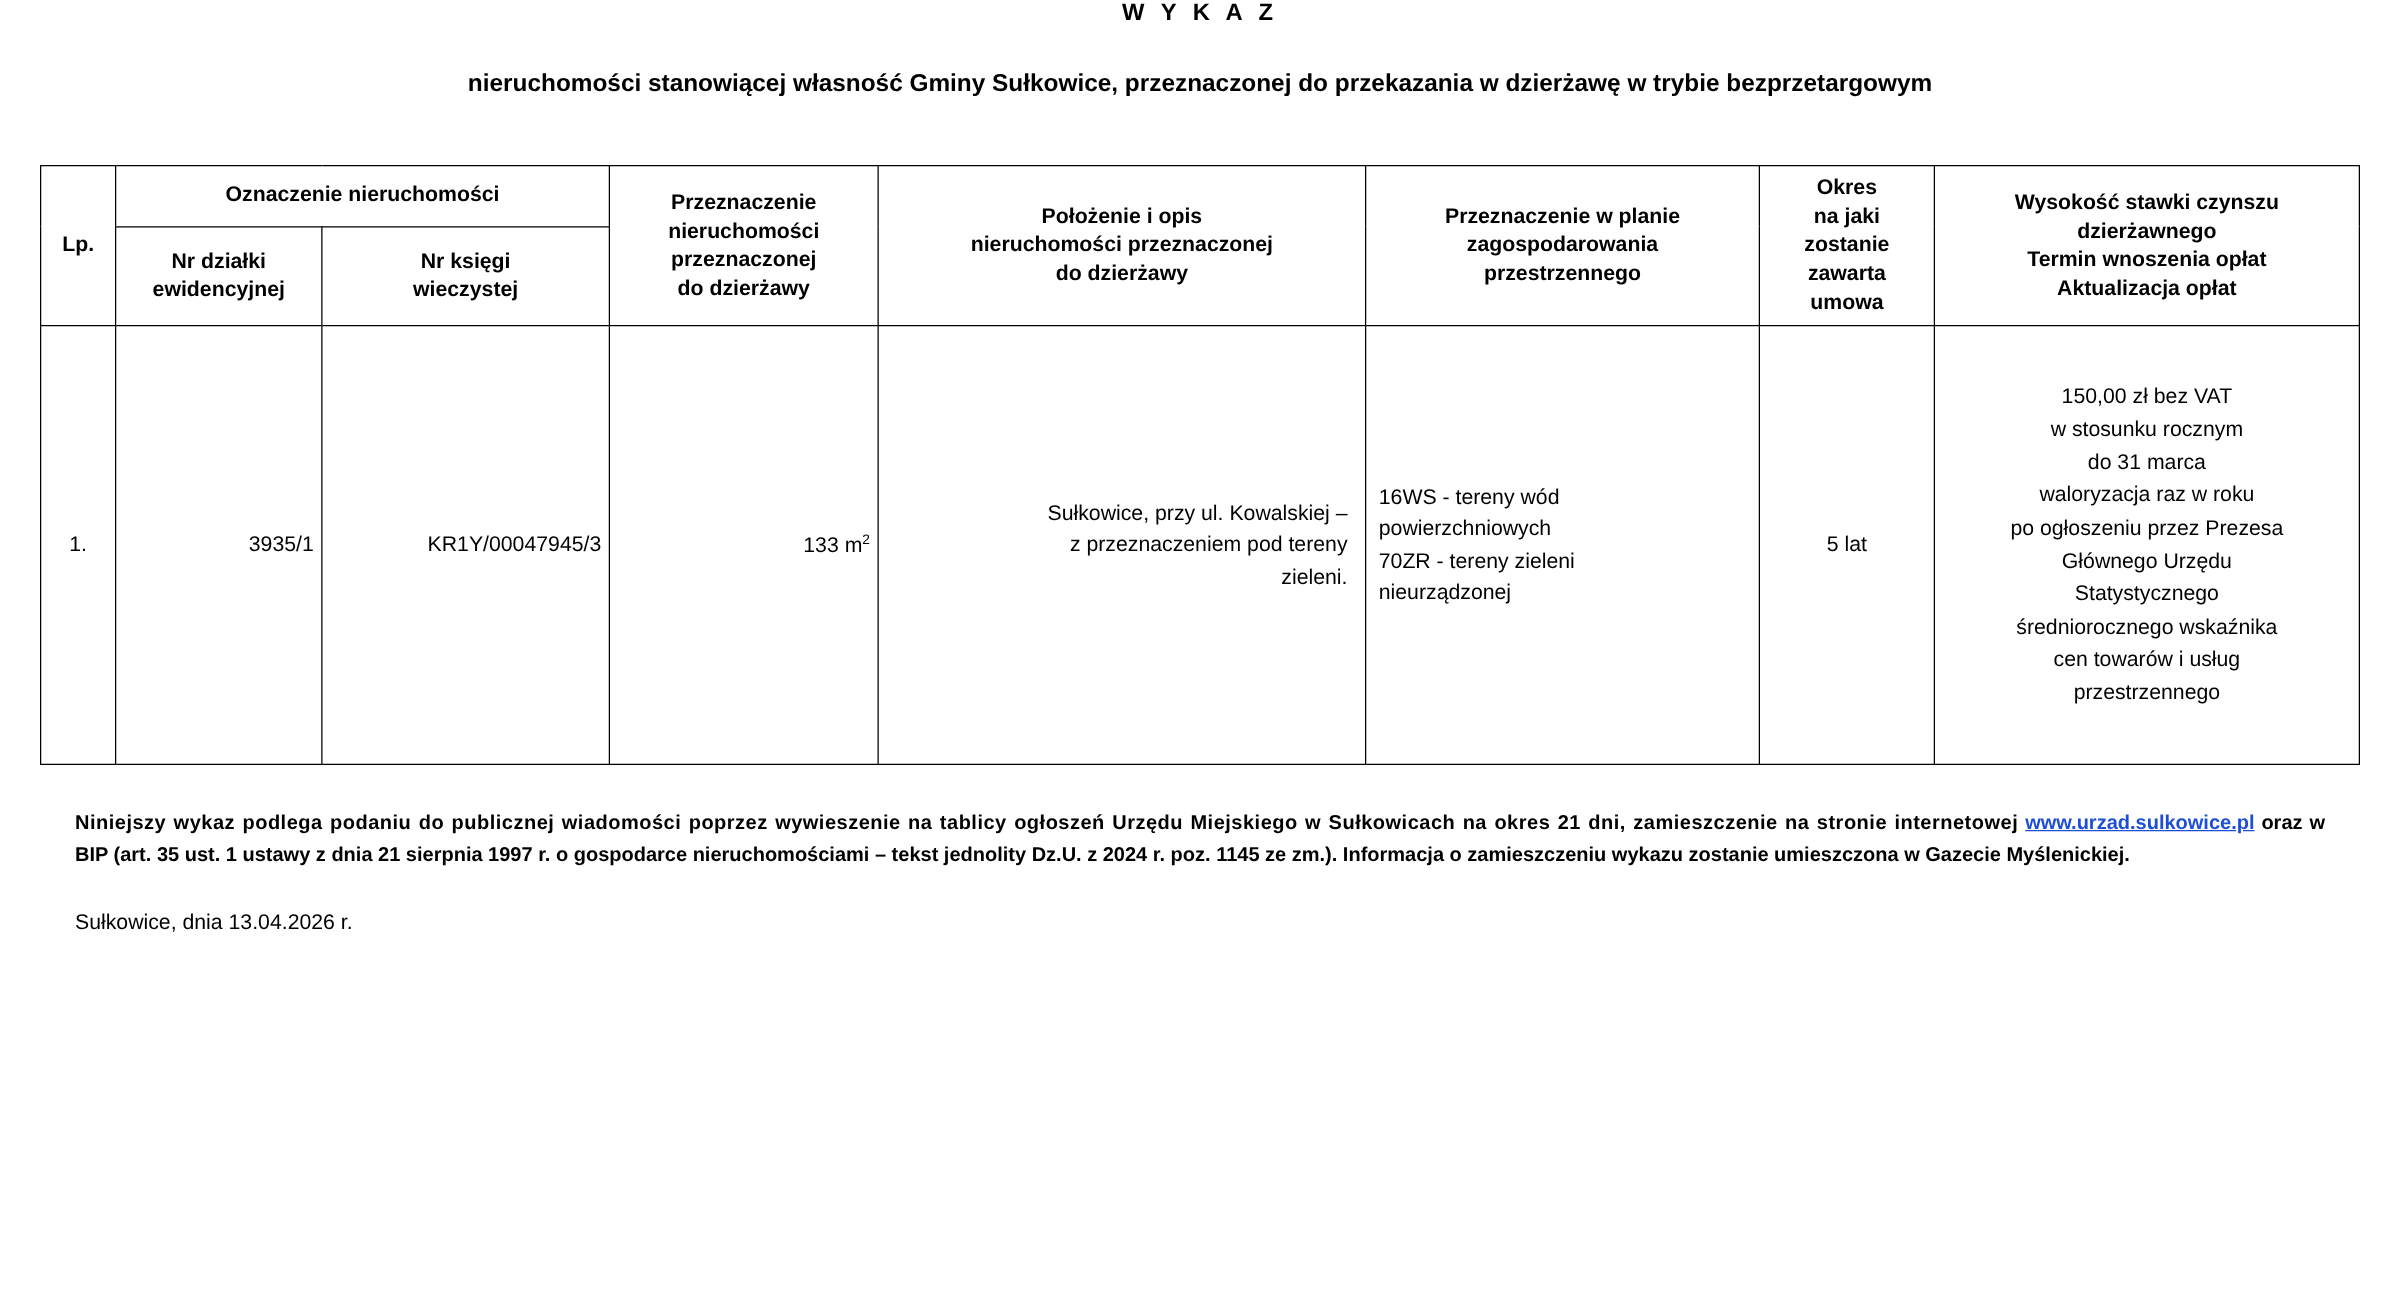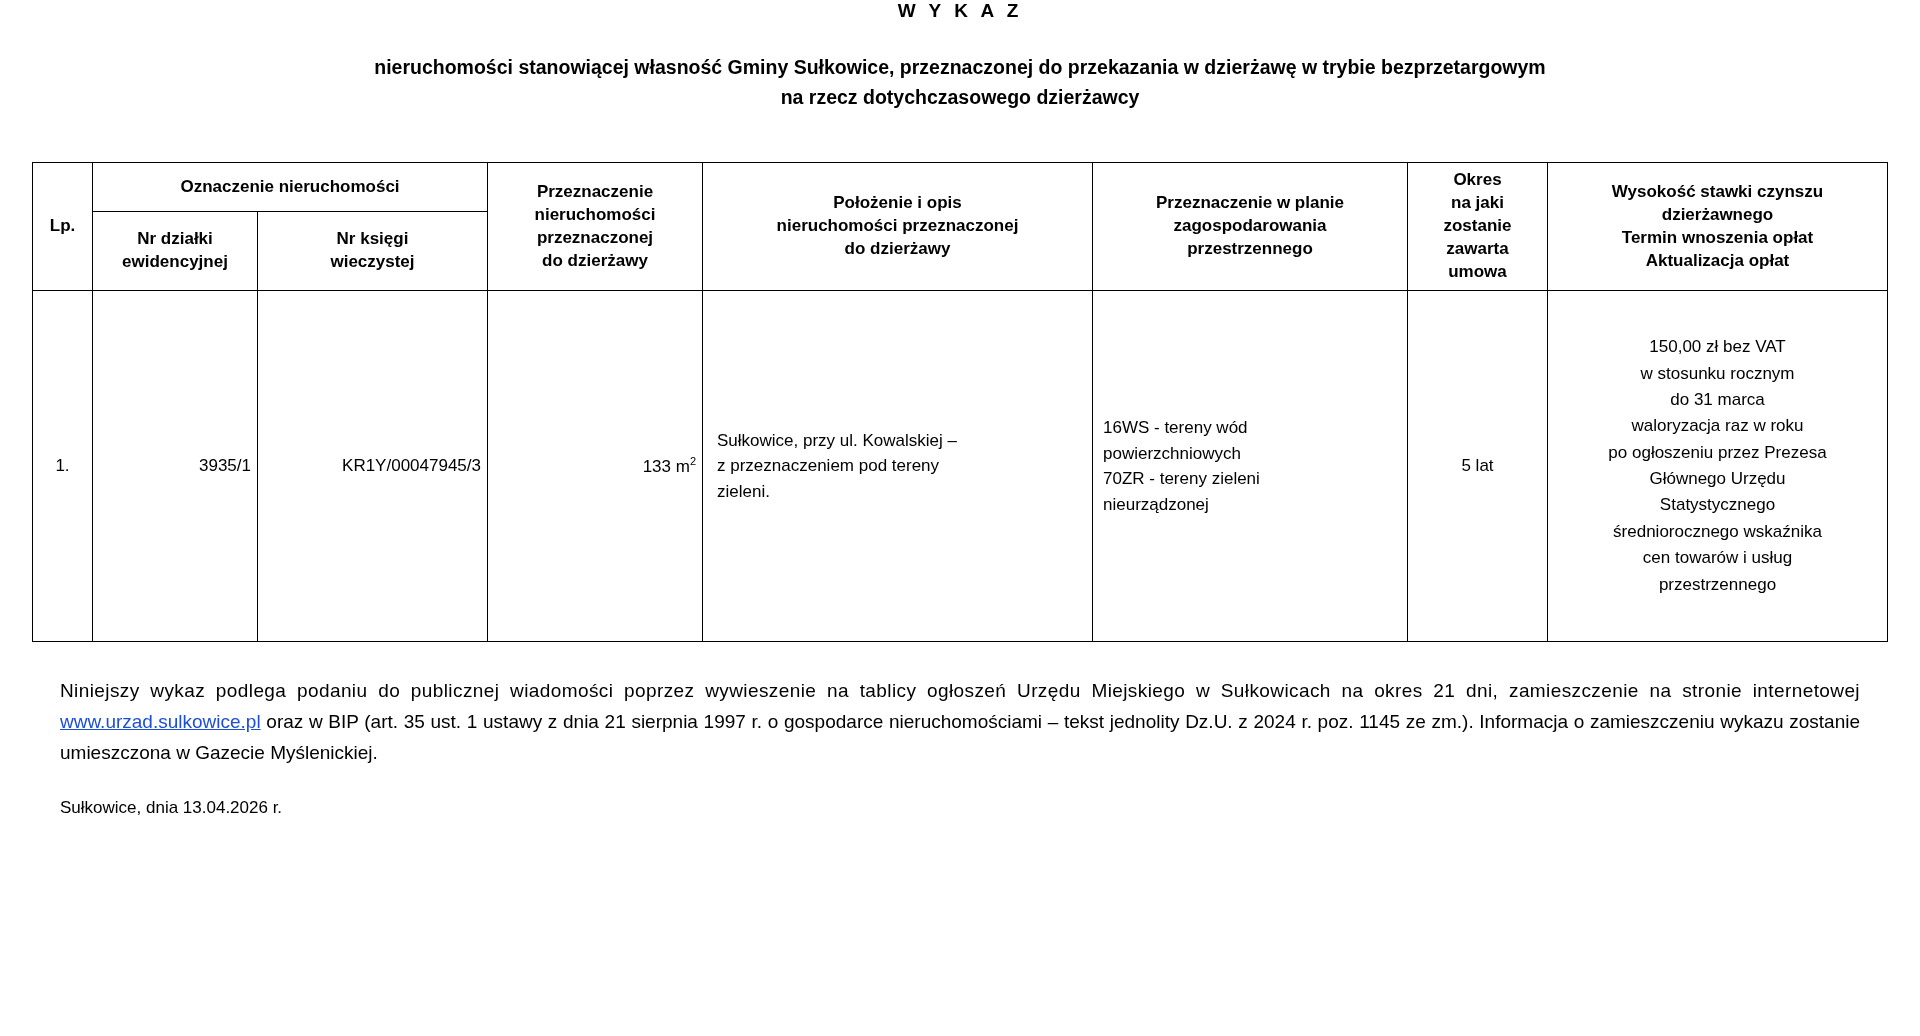--- a/index.html
+++ b/index.html
@@ -67,21 +67,21 @@
 
   td.c-lp {
     text-align: center;
     padding: 8px 4px;
   }
   td.c-dz, td.c-kw, td.c-pow {
     text-align: right;
     padding: 8px 6px;
   }
   td.c-pol {
-    text-align: left;
+    text-align: right;
     padding: 10px 14px;
     line-height: 1.5;
     margin-left: 36px;
   }
   td.c-prz {
     text-align: left;
     padding: 10px 10px;
     line-height: 1.5;
   }
   td.c-okr {
@@ -96,23 +96,24 @@
   tr.data-row td {
     height: 330px;
   }
   sup {
     font-size: 11px;
     vertical-align: super;
   }
   .footnote {
     width: 1800px;
     margin: 34px auto 0 auto;
-    font-size: 19px;
+    font-size: 16px;
     line-height: 1.62;
     text-align: justify;
+    font-weight: bold;
   }
   .footnote a {
     color: #1d4ed8;
     text-decoration: underline;
   }
   .footnote .wide {
     letter-spacing: 0.4px;
   }
   .date-line {
     width: 1800px;
@@ -123,21 +124,20 @@
 </style>
 </head>
 <body>
 
 <div class="page">
 
   <div class="doc-title">W Y K A Z</div>
 
   <div class="doc-subtitle">
     <span>nieruchomości stanowiącej  własność Gminy Sułkowice, przeznaczonej do przekazania w dzierżawę w trybie bezprzetargowym</span>
-    <span class="line2">na rzecz dotychczasowego dzierżawcy</span>
   </div>
 
   <table class="wykaz">
     <colgroup>
       <col class="col-lp">
       <col class="col-dz">
       <col class="col-kw">
       <col class="col-pow">
       <col class="col-pol">
       <col class="col-prz">

